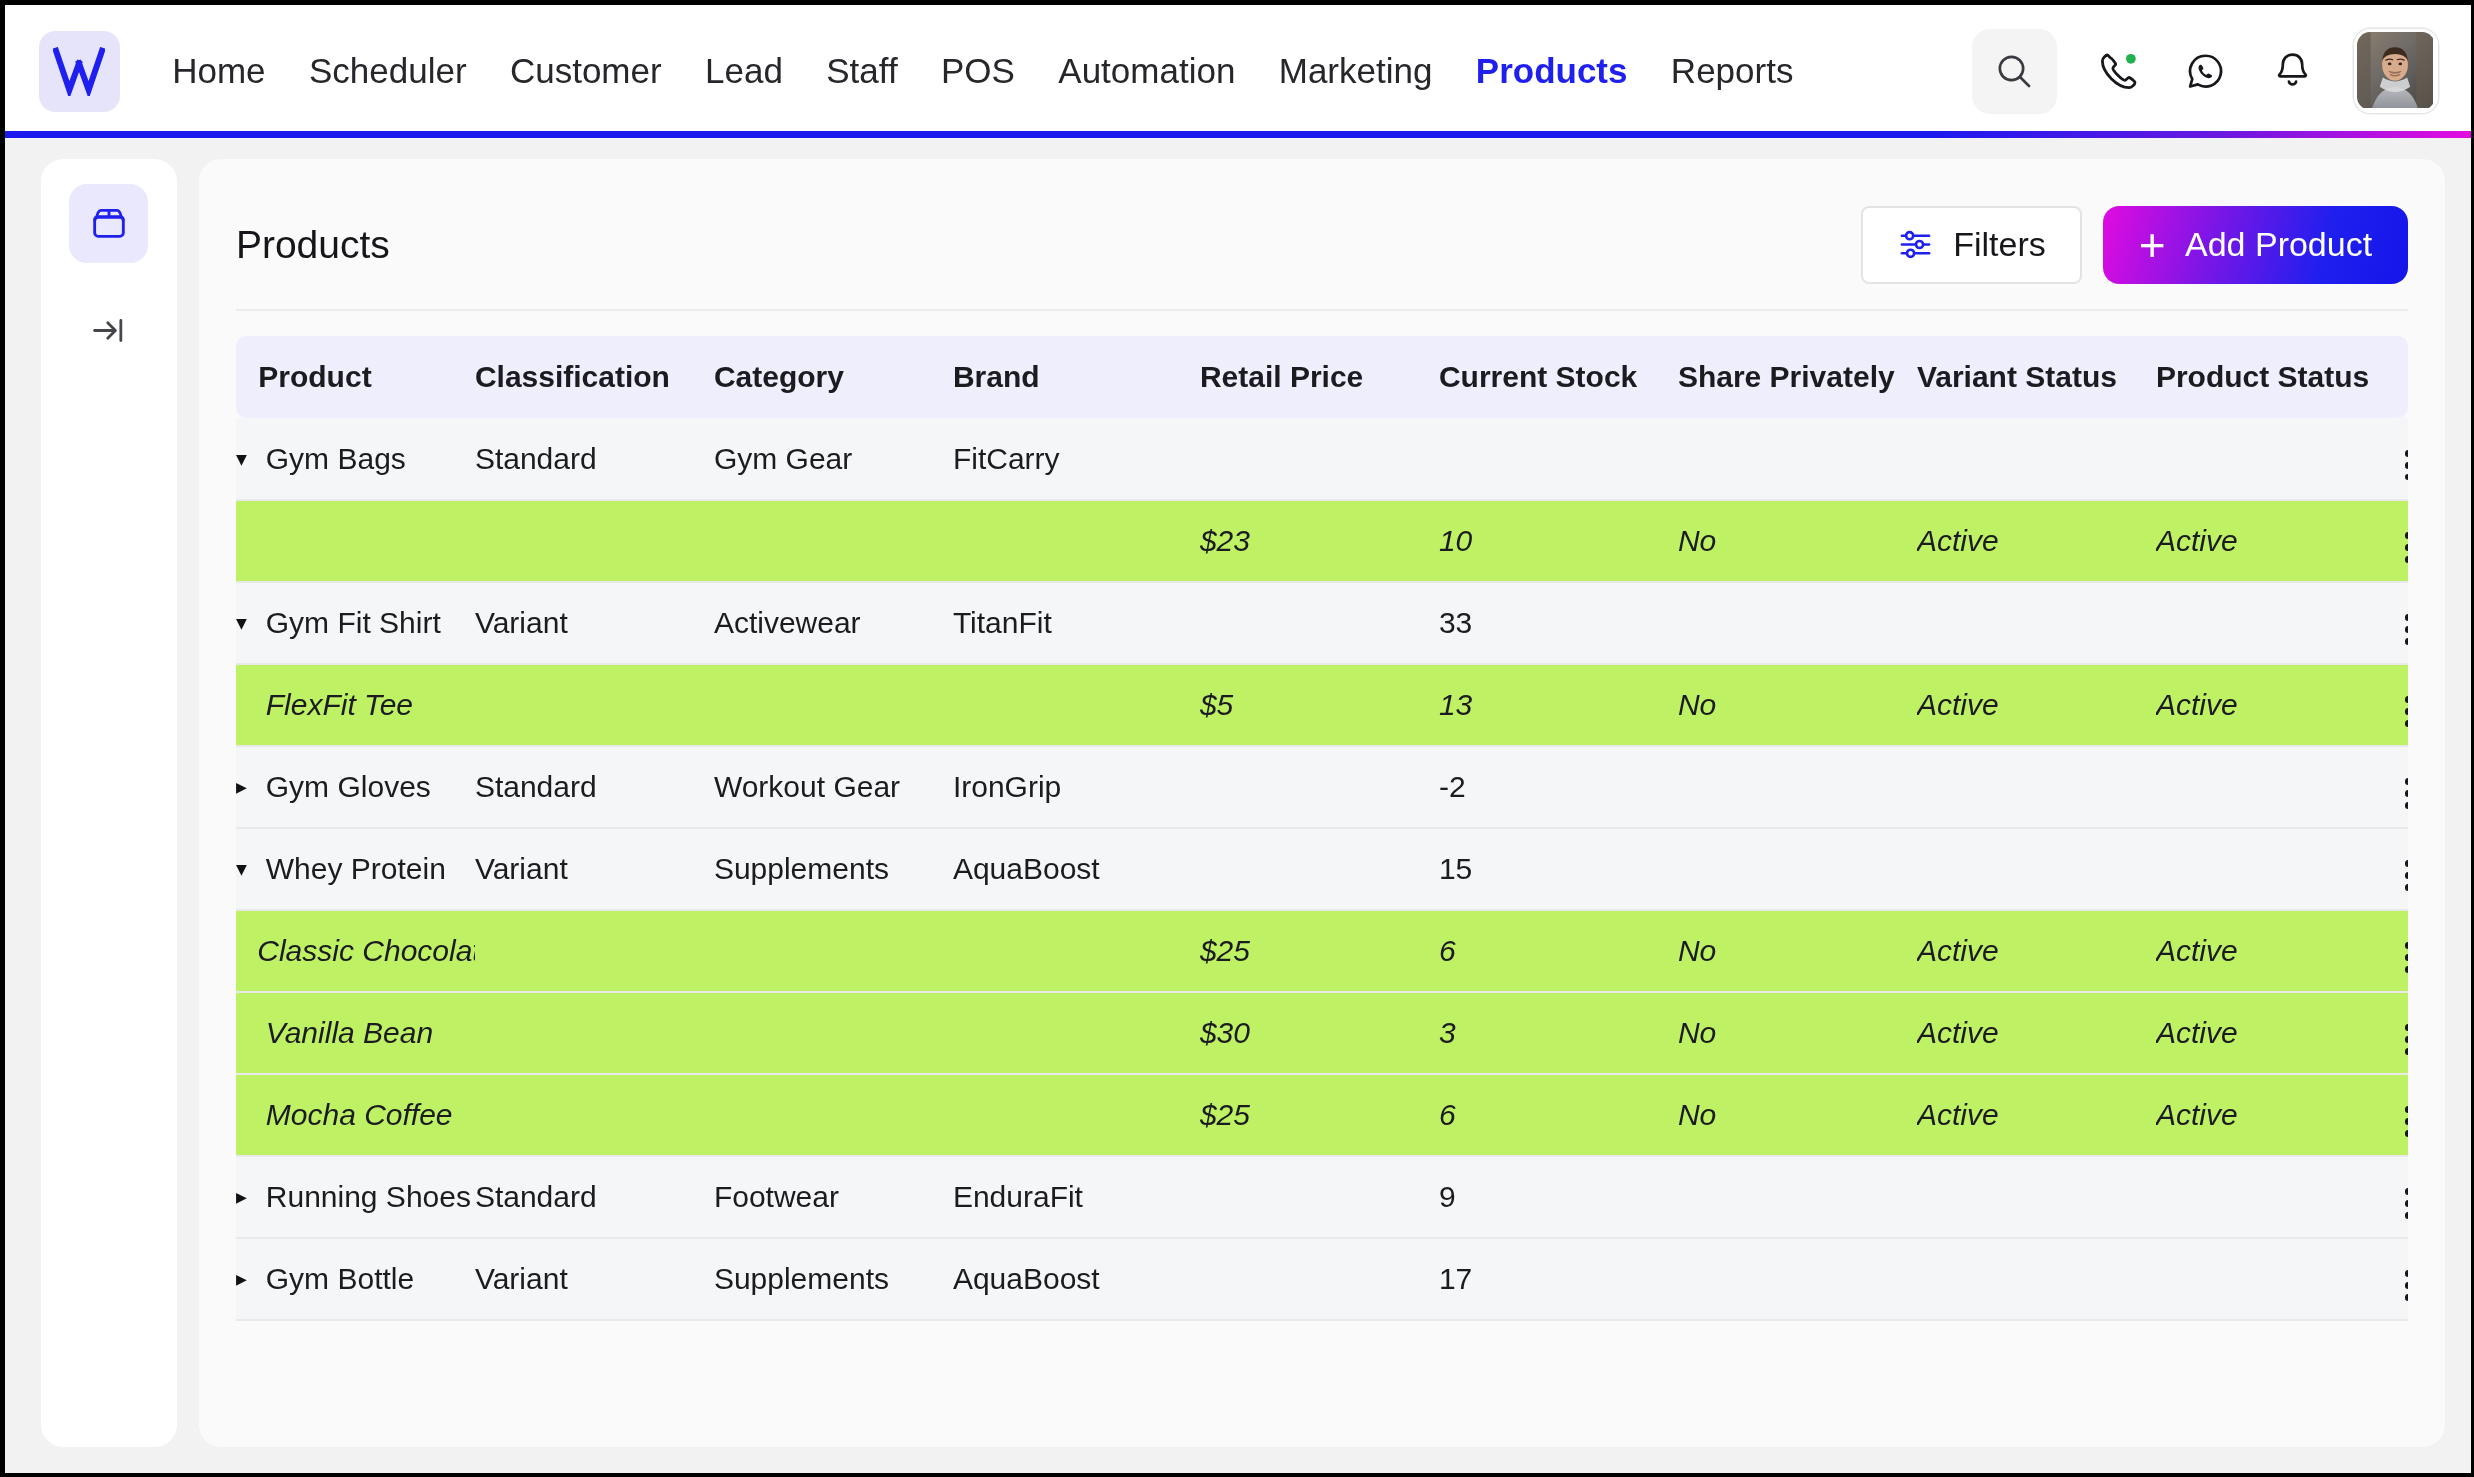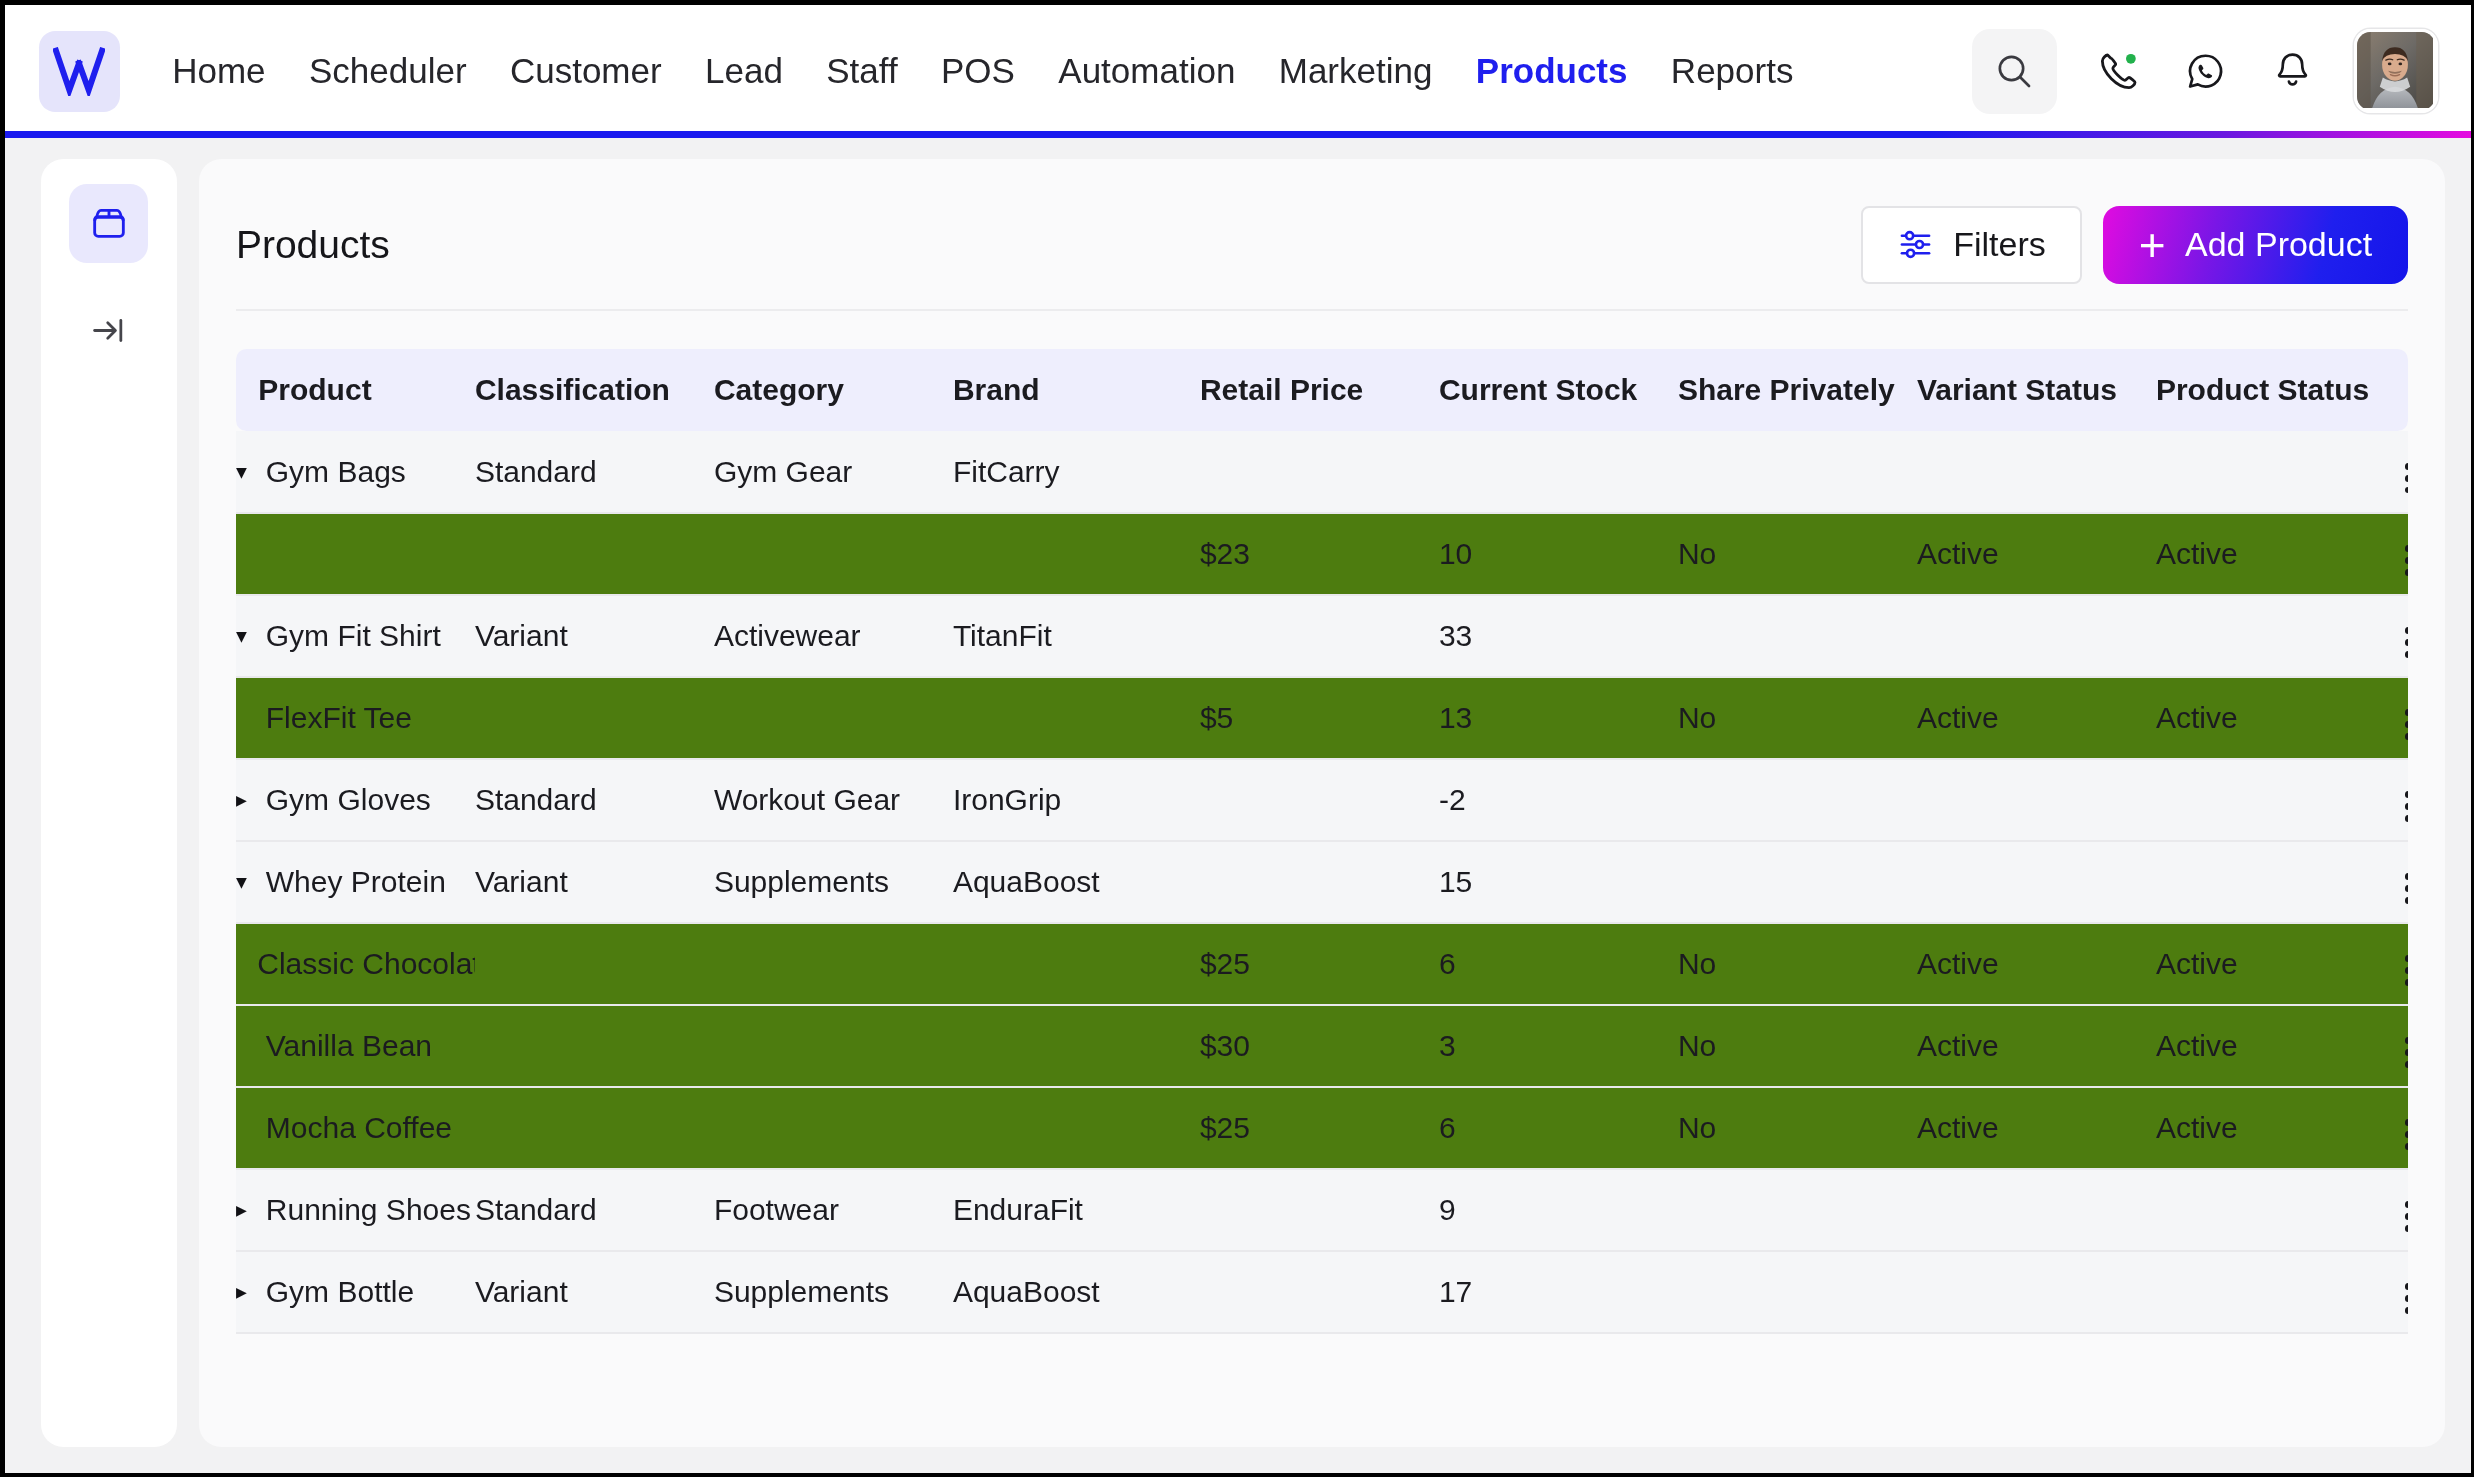--- a/index.html
+++ b/index.html
@@ -176,21 +176,21 @@
   .plus-glyph {
     font-size: 46px;
     line-height: 0.7;
     font-weight: 300;
   }
 
   
   .table-scroll {
     flex: 1 1 auto;
     overflow: hidden;
-    padding-top: 38px;
+    padding-top: 25px;
   }
   table.products {
     width: 100%;
     border-collapse: collapse;
     table-layout: fixed;
   }
   table.products thead th {
     background: #eeeefd;
     font-size: 30px;
     color: #1b1b20;
@@ -215,21 +215,21 @@
     color: #1b1b20;
     padding: 0;
     height: 82px;
     vertical-align: middle;
     border-bottom: 2.2px solid #e9e9ec;
     white-space: nowrap;
     overflow: hidden;
     text-overflow: ellipsis;
   }
   tr.row-parent td { background: #f5f6f8; }
-  tr.row-child  td { background: #4d7c0f; }
+  tr.row-child  td { background: #bef264; font-style: italic; }
 
   td.c-product { padding-left: 22.4px; }
 
   .prod-cell { display: flex; align-items: center; gap: 10.5px; }
   .caret {
     font-size: 21.7px;
     line-height: 1;
     color: #111115;
     width: 19.4px;
     display: inline-block;

